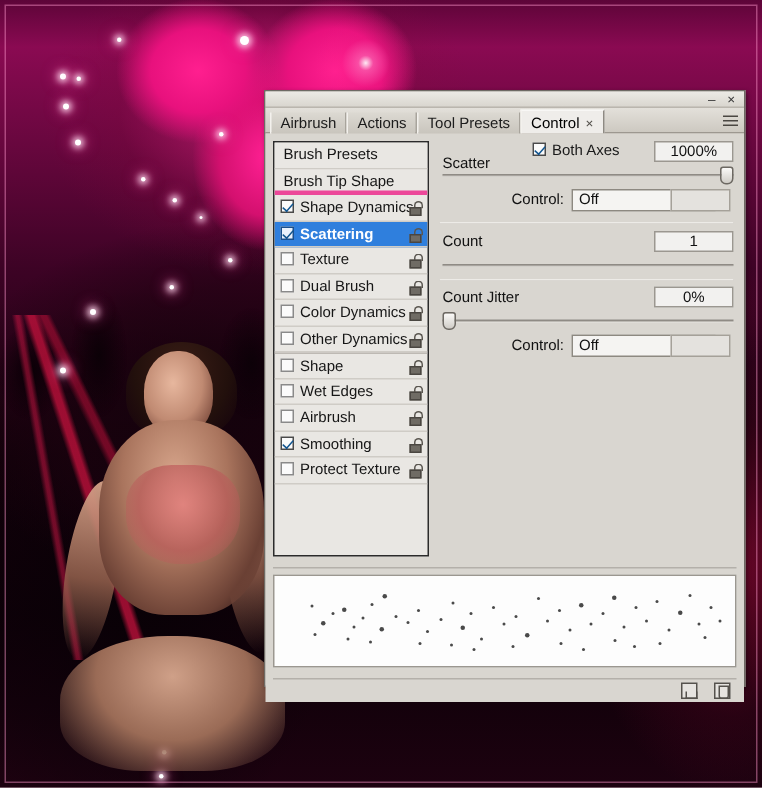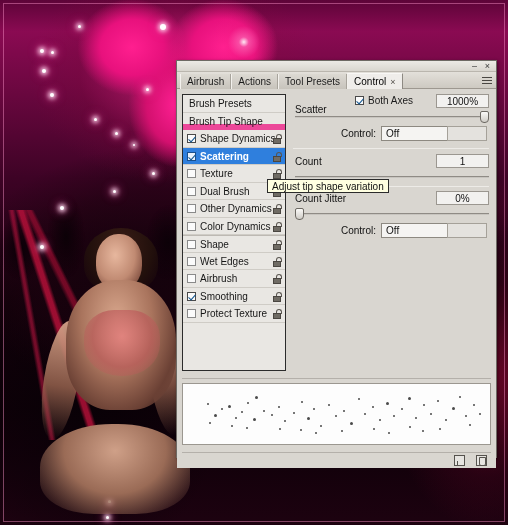--- a/index.html
+++ b/index.html
@@ -185,21 +185,21 @@
     border: 1px solid #2b2b2b;
     overflow: hidden;
   }
   .opt-row {
     position: relative; height: 17.5px; line-height: 17.5px;
     padding-left: 4px; font-size: 10px; color: #161616;
     border-bottom: 1px solid #cfccc6;
     white-space: nowrap; cursor: default;
   }
   .opt-row.header { font-weight: normal; padding-left: 6px; background:#e9e7e3; }
-  .opt-row.header.sep { border-bottom: 6px solid #ec4899; }
+  .opt-row.header.sep { border-bottom: 3px solid #ec4899; }
   .opt-row.selected {
     background: #2f7fdd; color: #ffffff; font-weight: bold;
   }
   .opt-row.gap { border-top: 1px solid #bdb9b3; }
   .cb {
     display: inline-block; width: 9px; height: 9px; vertical-align: -1px;
     border: 1px solid #8a8a8a; background: #fbfbfb; margin-right: 4px;
     position: relative;
   }
   .cb.on { border-color:#4a4a4a; }
@@ -408,28 +408,28 @@
             </span>
         </div>
         <div class="opt-row">
           <span class="cb"></span><span>Dual Brush</span>
           <span class="lock">
               <i class="shackle"></i>
               <i class="body"></i>
             </span>
         </div>
         <div class="opt-row">
+          <span class="cb"></span><span>Color Dynamics</span>
+          <span class="lock">
+              <i class="shackle"></i>
+              <i class="body"></i>
+            </span>
+        </div>
+        <div class="opt-row">
           <span class="cb"></span><span>Other Dynamics</span>
-          <span class="lock">
-              <i class="shackle"></i>
-              <i class="body"></i>
-            </span>
-        </div>
-        <div class="opt-row">
-          <span class="cb"></span><span>Color Dynamics</span>
           <span class="lock">
               <i class="shackle"></i>
               <i class="body"></i>
             </span>
         </div>
 
         <div class="opt-row gap">
           <span class="cb"></span><span>Shape</span>
           <span class="lock">
               <i class="shackle"></i>
@@ -509,21 +509,20 @@
             <div class="lbl">Control:</div>
             <div class="combo">
               <span>Off</span>
               <span class="arrow"></span>
             </div>
             <div class="ctl-extra"></div>
           </div>
         </div>
       </div>
 
-      <div id="tooltip">Adjust tip shape variation</div>
 
       <div id="preview-wrap">
         <div id="preview">
           <div class="spot" style="left:24px;  top:19px; width:2px; height:2px;"></div>
           <div class="spot" style="left:31px;  top:30px; width:3px; height:3px;"></div>
           <div class="spot" style="left:26px;  top:38px; width:2px; height:2px;"></div>
           <div class="spot" style="left:38px;  top:24px; width:2px; height:2px;"></div>
           <div class="spot" style="left:45px;  top:21px; width:3px; height:3px;"></div>
           <div class="spot" style="left:52px;  top:33px; width:2px; height:2px;"></div>
           <div class="spot" style="left:48px;  top:41px; width:2px; height:2px;"></div>

